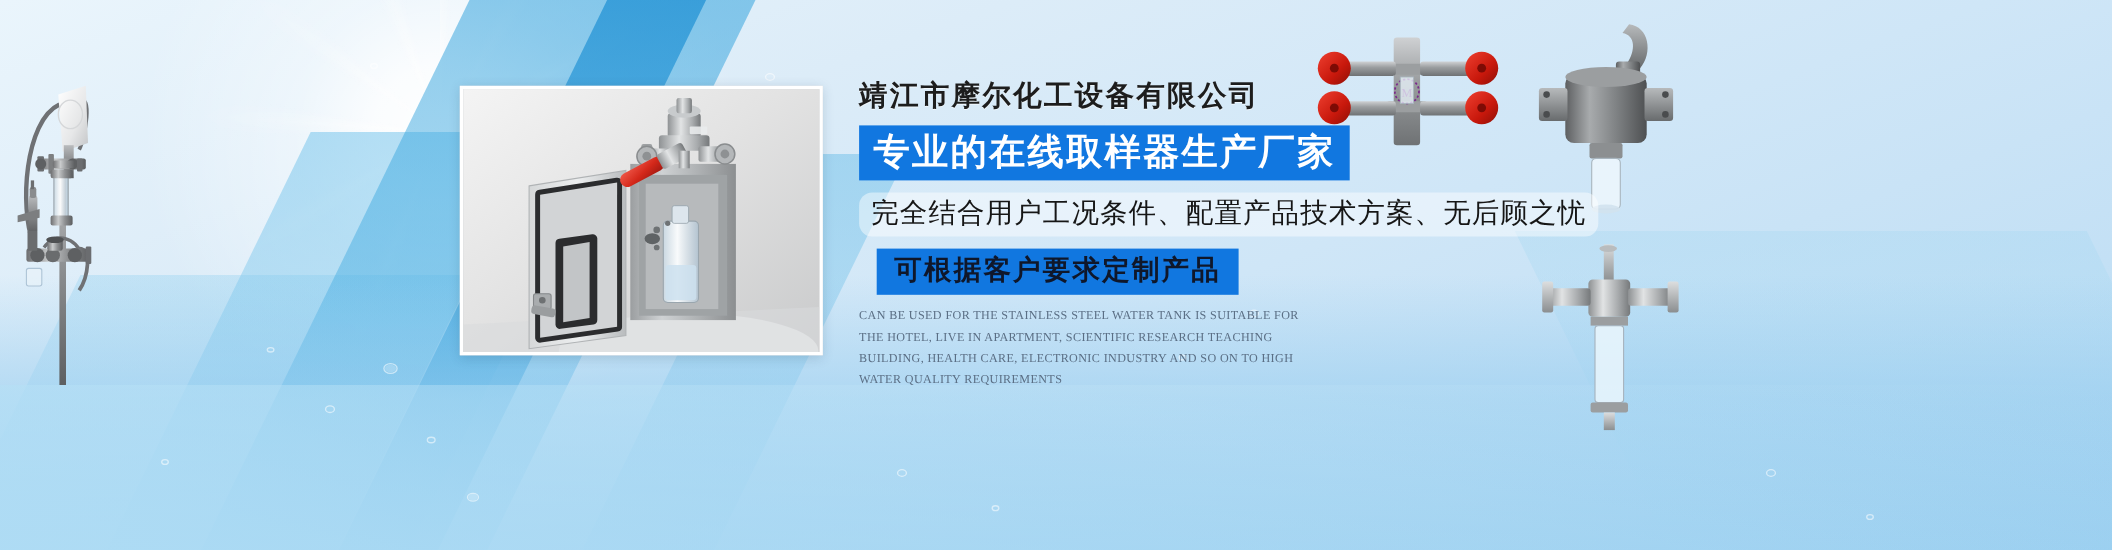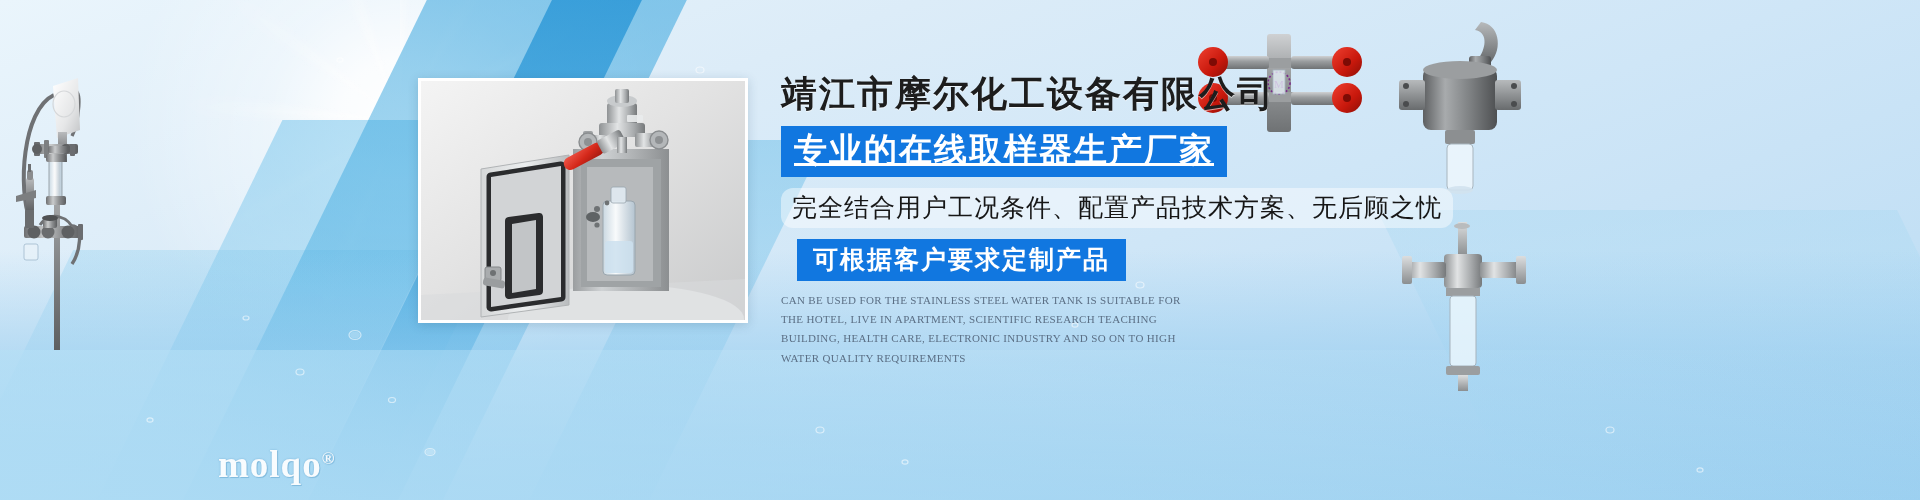--- a/index.html
+++ b/index.html
@@ -74,42 +74,41 @@
   .photo-frame svg{display:block;}
 
   
   .eq-tr{position:absolute;left:1195px;top:28px;width:170px;height:110px;}
   .eq-rt{position:absolute;left:1395px;top:18px;width:130px;height:190px;}
   .eq-rb{position:absolute;left:1400px;top:222px;width:130px;height:180px;}
 
   
   .copy{position:absolute;left:775px;top:72px;width:640px;}
   .company-name{
-    font-family:Liberation Serif, serif;
-    font-size:36px;font-weight:700;color:#1d1d1d;
+    font-family:Liberation Mono, monospace;
+    font-size:26px;font-weight:700;color:#1d1d1d;
     letter-spacing:2px;line-height:1.25;white-space:nowrap;
     margin:0 0 9px 6px;
     text-shadow:0 1px 0 rgba(255,255,255,.6);
   }
   .tagline-main{
     display:inline-block;background:#1177e0;color:#ffffff;
     font-size:33px;font-weight:700;letter-spacing:2px;
     padding:5px 13px 7px 13px;margin:0 0 11px 6px;white-space:nowrap;
     line-height:1.18;
-    text-decoration:underline;
   }
   .tagline-sub{
     display:inline-block;background:rgba(255,255,255,.46);
     color:#161616;font-size:25px;letter-spacing:1px;
     padding:4px 11px 6px 11px;margin:0 0 11px 6px;white-space:nowrap;
     line-height:1.2;
     border-radius:12px;
   }
   .tagline-custom{
-    display:inline-block;background:#1177e0;color:#ffffff;
+    display:inline-block;background:#1177e0;color:#0f172a;
     font-size:25px;font-weight:700;letter-spacing:2px;
     padding:5px 16px 7px 16px;margin:0 0 10px 22px;white-space:nowrap;
     line-height:1.2;
   }
   .eng-copy{
     font-family:"Liberation Serif","DejaVu Serif",serif;
     font-size:11px;line-height:1.75;letter-spacing:.35px;
     color:#5b6f85;width:400px;margin:0 0 0 6px;
     text-transform:uppercase;
   }
@@ -446,17 +445,14 @@
       <span class="tagline-sub">完全结合用户工况条件、配置产品技术方案、无后顾之忧</span>
     </div>
 
     <div>
       <span class="tagline-custom">可根据客户要求定制产品</span>
     </div>
 
     <p class="eng-copy">CAN BE USED FOR THE STAINLESS STEEL WATER TANK IS SUITABLE FOR THE HOTEL, LIVE IN APARTMENT, SCIENTIFIC RESEARCH TEACHING BUILDING, HEALTH CARE, ELECTRONIC INDUSTRY AND SO ON TO HIGH WATER QUALITY REQUIREMENTS</p>
   </div>
 
-  <div class="watermark">
-    <span>molqo</span><sup>®</sup>
-  </div>
 
 </div>
 
 </body></html>

